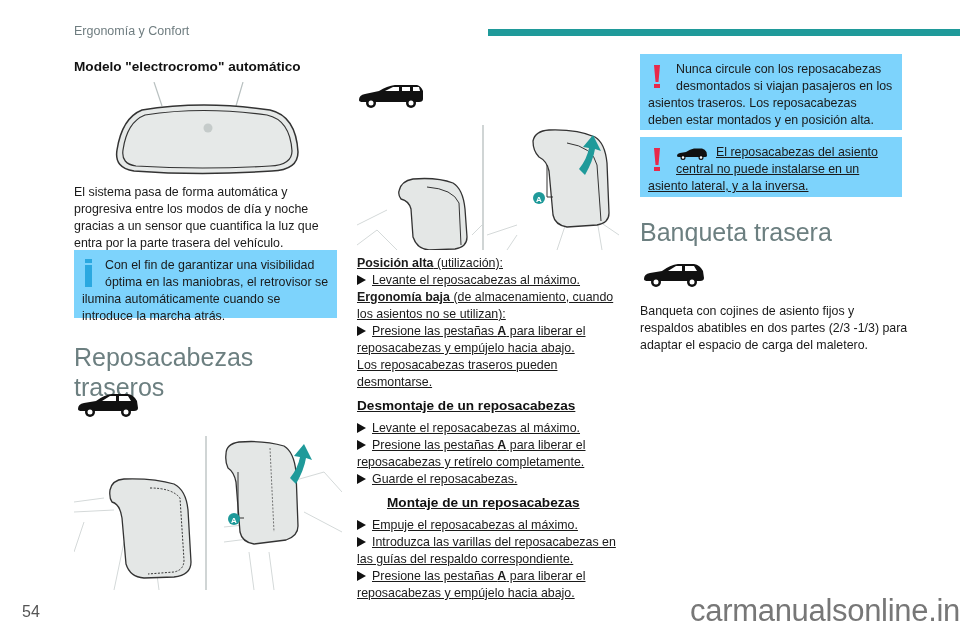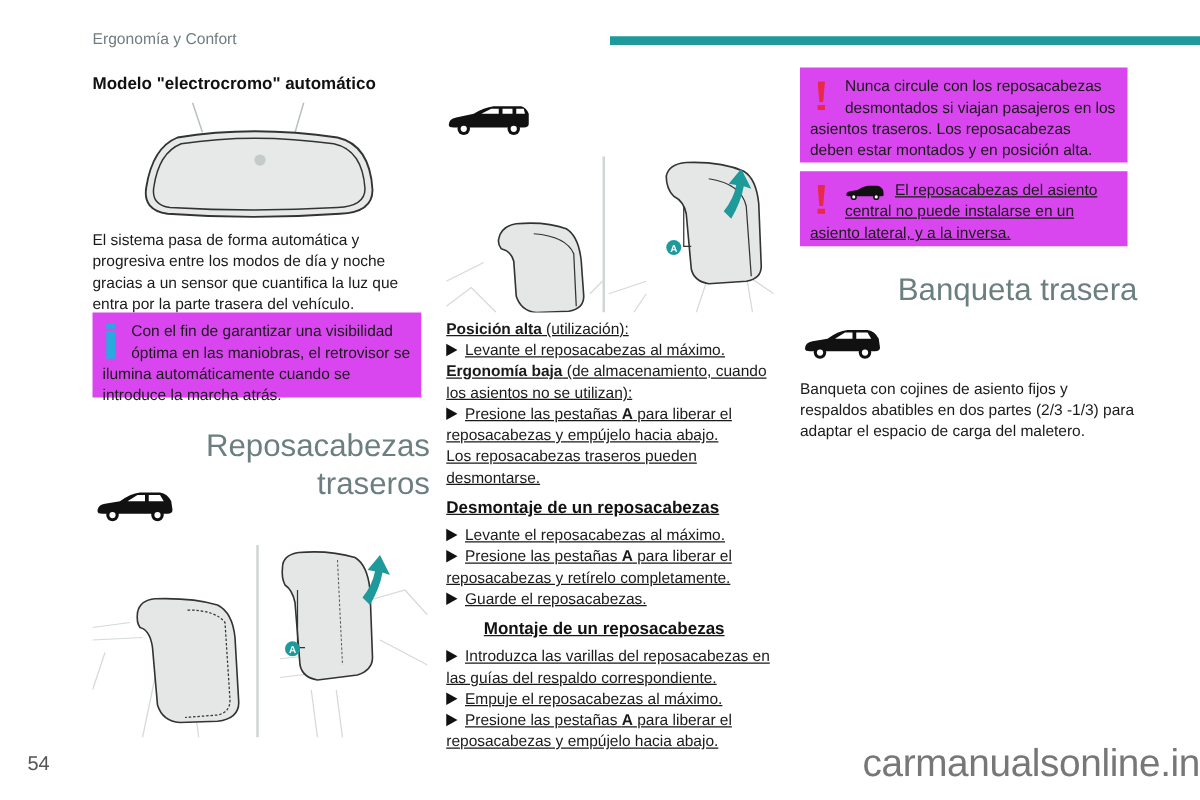--- a/index.html
+++ b/index.html
@@ -3,23 +3,23 @@
 <meta charset="utf-8">
 <style>
   html, body { margin:0; padding:0; }
   body { width:960px; height:640px; background:#ffffff; position:relative; overflow:hidden;
          font-family:"Liberation Sans", sans-serif; color:#1a1a1a; }
   .abs { position:absolute; }
   .section-label { left:74px; top:24px; font-size:12.5px; color:#6f7d80; }
   .top-bar { left:488px; top:29px; width:472px; height:7px; background:#1f9a9a; }
   .col { position:absolute; font-size:12.4px; line-height:17px; }
   .h3 { font-weight:bold; font-size:13.6px; color:#111; }
-  .h2 { font-size:25px; color:#6c7f80; font-weight:normal; line-height:30px;text-align:right; }
+  .h2 { font-size:25px; color:#6c7f80; font-weight:normal; line-height:30px; }
   p { margin:0; }
-  .note { background:#d946ef; position:absolute; padding:7px 8px 7px 8px; font-size:12.4px; line-height:17px; }
+  .note { background:#7dd3fc; position:absolute; padding:7px 8px 7px 8px; font-size:12.4px; line-height:17px; }
   .note .icon-i { float:left; width:10px; margin:2px 10px 0 3px; }
   .note .icon-i .dot { width:7px; height:4px; background:#2aa8e0; margin-bottom:2px; }
   .note .icon-i .bar { width:7px; height:22px; background:#2aa8e0; }
   .excl { float:left; width:10px; margin:4px 12px 0 6px; }
   .excl .bar { width:6px; height:17px; background:#e8294a; clip-path:polygon(0 0,100% 0,75% 100%,25% 100%); }
   .excl .dot { width:6px; height:4px; background:#e8294a; margin-top:2px; }
   .tri { display:inline-block; width:0; height:0; border-top:5px solid transparent; border-bottom:5px solid transparent; border-left:9px solid #111; margin-right:6px; vertical-align:-1px; }
   .bold { font-weight:bold; }
   .page-num { left:22px; top:603px; font-size:16px; color:#555; }
   .watermark { left:690px; top:593px; font-size:31px; color:#777; letter-spacing:-0.3px; }
@@ -106,22 +106,22 @@
   <p><span class="bold">Ergonomía baja</span><span> (de almacenamiento, cuando los asientos no se utilizan):</span></p>
   <p><span class="tri"></span><span>Presione las pestañas </span><span class="bold">A</span><span> para liberar el reposacabezas y empújelo hacia abajo.</span></p>
   <p>Los reposacabezas traseros pueden desmontarse.</p>
 
   <div class="h3" style="margin-top:6px; margin-bottom:6px;">Desmontaje de un reposacabezas</div>
   <p><span class="tri"></span><span>Levante el reposacabezas al máximo.</span></p>
   <p><span class="tri"></span><span>Presione las pestañas </span><span class="bold">A</span><span> para liberar el reposacabezas y retírelo completamente.</span></p>
   <p><span class="tri"></span><span>Guarde el reposacabezas.</span></p>
 
   <div class="h3" style="margin-top:6px; margin-bottom:6px;padding-left:30px;">Montaje de un reposacabezas</div>
+  <p><span class="tri"></span><span>Empuje el reposacabezas al máximo.</span></p>
   <p><span class="tri"></span><span>Introduzca las varillas del reposacabezas en las guías del respaldo correspondiente.</span></p>
-  <p><span class="tri"></span><span>Empuje el reposacabezas al máximo.</span></p>
   <p><span class="tri"></span><span>Presione las pestañas </span><span class="bold">A</span><span> para liberar el reposacabezas y empújelo hacia abajo.</span></p>
 </div>
 
 <div class="note" style="left:640px; top:54px; width:246px; height:62px;">
   <div class="excl">
       <div class="bar"></div>
       <div class="dot"></div>
     </div>
   <span>Nunca circule con los reposacabezas desmontados si viajan pasajeros en los asientos traseros. Los reposacabezas deben estar montados y en posición alta.</span>
 </div>

